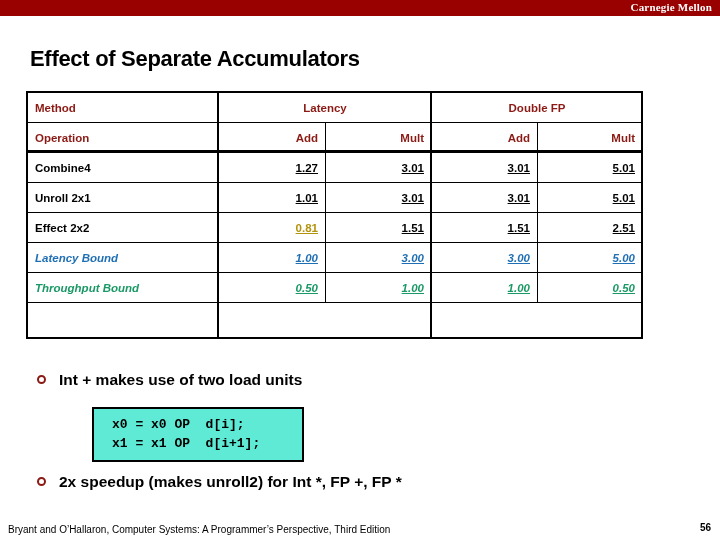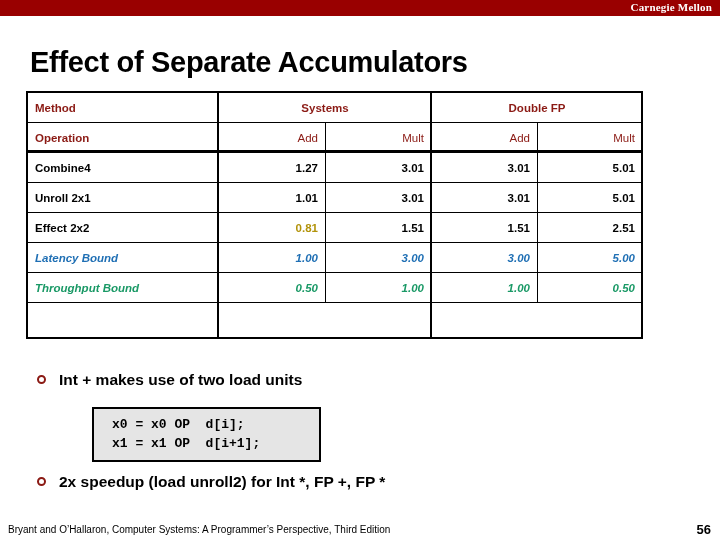--- a/index.html
+++ b/index.html
@@ -34,21 +34,21 @@
     font-weight: bold;
     letter-spacing: 0.2px;
     white-space: nowrap;
   }
 
   
   #slide-title {
     position: absolute;
     left: 30px;
     top: 46px;
-    font-size: 29px;
+    font-size: 22px;
     font-weight: bold;
     color: #000000;
     letter-spacing: -0.3px;
     white-space: nowrap;
   }
 
   
   #perf-table {
     position: absolute;
     left: 27px;
@@ -87,27 +87,28 @@
   .cell-method.bound.throughput { color: #1a9966; }
 
   .cell-group {
     background: #f2c8ca;
     text-align: center;
     font-weight: bold;
     color: #8b1a14;
   }
   .cell-op {
     text-align: right;
-    font-weight: normal;
+    font-weight: bold;
     color: #8b1a14;
   }
   .cell-val {
     text-align: right;
     font-weight: bold;
     color: #000000;
+    text-decoration: underline;
   }
   .cell-val.gold      { color: #b2930b; }
   .cell-val.latency   { color: #1f6fb4; font-style: italic; }
   .cell-val.throughput{ color: #1a9966; font-style: italic; }
 
   
   #table-frame {
     position: absolute;
     left: 26px;
     top: 91px;
@@ -173,23 +174,23 @@
     line-height: 19px;
   }
   #bullet-1 { left: 37px; top: 370px; }
   #bullet-2 { left: 37px; top: 472px; }
 
   
   #code-block {
     position: absolute;
     left: 92px;
     top: 407px;
-    width: 229px;
+    width: 212px;
     height: 55px;
-    background: #e5e5e5;
+    background: #5eead4;
     border: 2px solid #000000;
     box-sizing: border-box;
     padding: 6px 0 0 18px;
     font-family: "Liberation Mono", monospace;
     font-size: 13px;
     font-weight: bold;
     color: #000000;
     line-height: 19px;
     white-space: pre;
   }
@@ -200,21 +201,21 @@
     left: 8px;
     top: 524px;
     font-size: 10px;
     color: #000000;
     white-space: nowrap;
   }
   #footer-page {
     position: absolute;
     right: 9px;
     top: 522px;
-    font-size: 13px;
+    font-size: 10px;
     font-weight: bold;
     color: #000000;
   }
 </style>
 </head>
 <body>
 
 <div id="banner"></div>
 <div id="banner-label">Carnegie Mellon</div>
 
@@ -224,21 +225,21 @@
   <colgroup>
     <col class="col-method">
       <col class="col-ia">
       <col class="col-im">
       <col class="col-fa">
       <col class="col-fm">
   </colgroup>
   <tbody>
     <tr>
       <td class="cell-method hdr">Method</td>
-      <td class="cell-group" colspan="2">Systems</td>
+      <td class="cell-group" colspan="2">Latency</td>
       <td class="cell-group" colspan="2">Double FP</td>
     </tr>
     <tr>
       <td class="cell-method hdr">Operation</td>
       <td class="cell-op">Add</td>
       <td class="cell-op">Mult</td>
       <td class="cell-op">Add</td>
       <td class="cell-op">Mult</td>
     </tr>
 
@@ -293,17 +294,17 @@
 <div class="bullet-row" id="bullet-1">
   <span class="bullet-mark"></span>
   <span class="bullet-text">Int + makes use of two load units</span>
 </div>
 
 <div id="code-block"><span>x0 = x0 OP  d[i];</span>
 <span>x1 = x1 OP  d[i+1];</span></div>
 
 <div class="bullet-row" id="bullet-2">
   <span class="bullet-mark"></span>
-  <span class="bullet-text">2x speedup (load unroll2) for Int *, FP +, FP *</span>
+  <span class="bullet-text">2x speedup (makes unroll2) for Int *, FP +, FP *</span>
 </div>
 
 <div id="footer-text">Bryant and O’Hallaron, Computer Systems: A Programmer’s Perspective, Third Edition</div>
 <div id="footer-page">56</div>
 
 </body></html>

